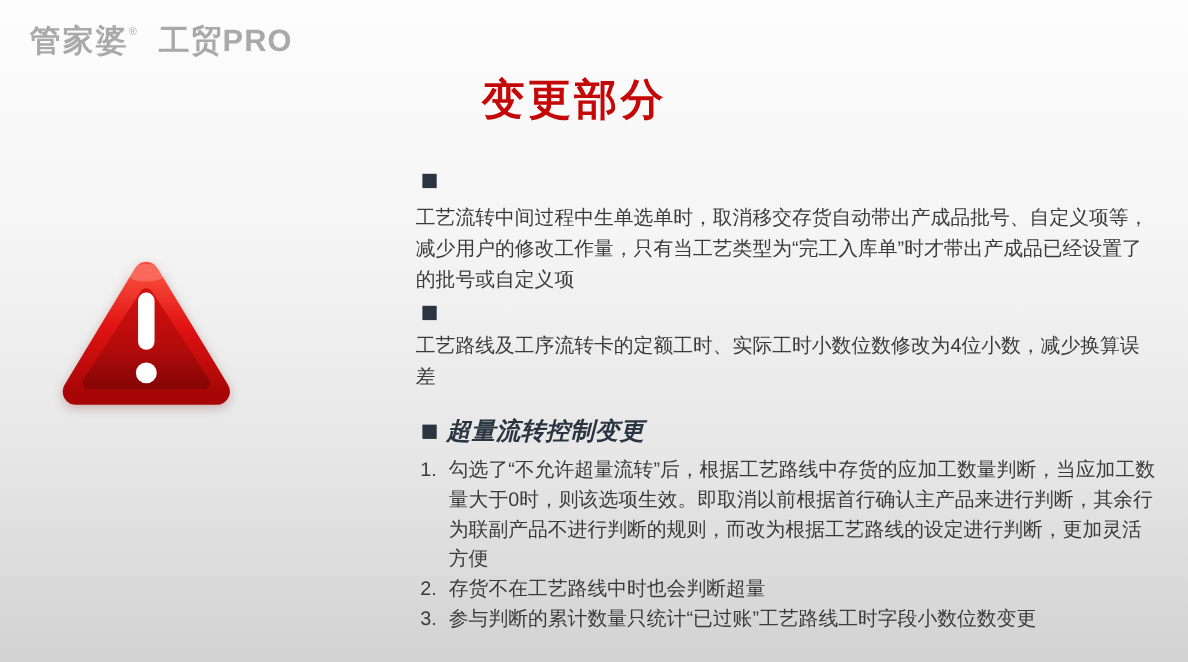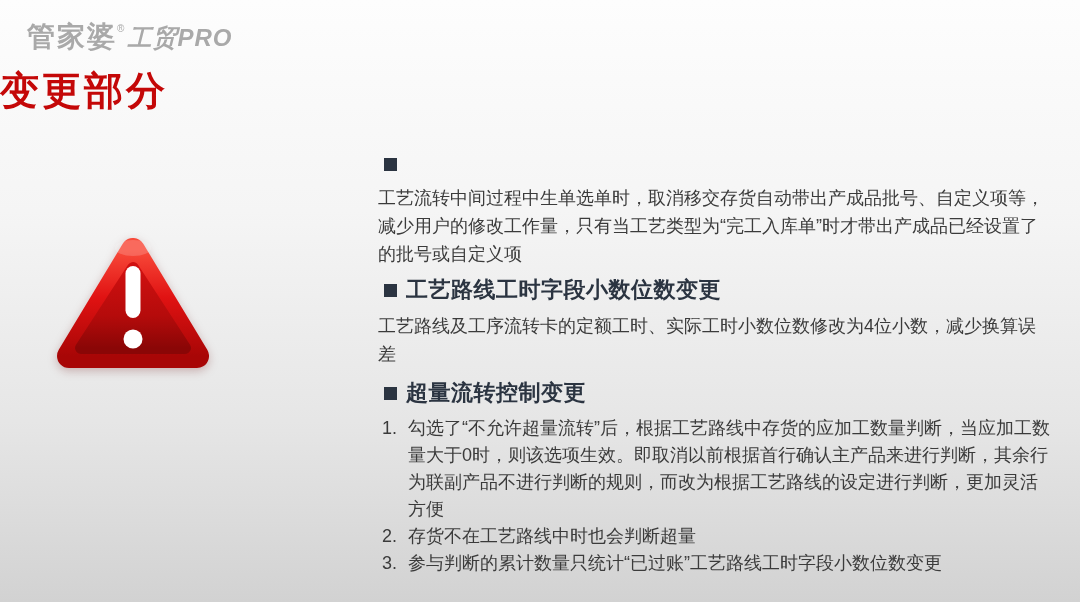--- a/index.html
+++ b/index.html
@@ -8,39 +8,39 @@
     font-family:"Liberation Sans","DejaVu Sans",sans-serif;
   }
   .slide {
     position:relative; width:1080px; height:602px;
     background:linear-gradient(180deg,#fdfdfd 0%,#f5f5f5 35%,#e6e6e6 70%,#d2d2d2 100%);
   }
   
   .logo { position:absolute; left:27px; top:18px; color:#a9a9a9; white-space:nowrap; }
   .logo-brand { font-size:28px; font-weight:bold; letter-spacing:2px; }
   .logo-reg { font-size:10px; vertical-align:14px; }
-  .logo-product { font-size:24px; font-weight:bold; font-style:italic; letter-spacing:1px; margin-left:3px; }
+  .logo-product { font-size:28px; font-weight:bold; letter-spacing:1px; margin-left:20px; }
   
   .title {
-    position:absolute; top:64px; left:0; width:1044px; 
+    position:absolute; top:64px; left:0; width:1044px; text-align:center;
     font-size:39px; font-weight:bold; color:#c40808; letter-spacing:3px;
   }
   
   .warning-wrap { position:absolute; left:51px; top:224px; width:164px; height:150px; }
   .warning-wrap svg { display:block; filter:drop-shadow(0 3px 5px rgba(100,0,0,0.25)); }
   
   .content { position:absolute; left:378px; top:148px; width:672px; color:#3b3b3b; font-size:18px; }
   .sec-heading {
     display:flex; align-items:center; font-size:22px; font-weight:bold;
     color:#2b3441; letter-spacing:0.5px; line-height:26px;
   }
   .sq { width:13px; height:13px; background:#2b3441; flex:none; margin:1px 9px 0 6px; }
   .sec-heading.first { margin-top:9px; }
   .sec-heading.mid   { margin-top:9px; }
-  .sec-heading.last  { margin-top:12px; }
+  .sec-heading.last  { margin-top:23px;font-style:italic; }
   .body-para { margin-top:13px; line-height:28px; }
   .body-para.second { margin-top:9px; }
   ol.change-list { list-style:none; margin-top:9px; padding-left:4px; line-height:27px; }
   ol.change-list li { position:relative; padding-left:26px; }
   ol.change-list .num { position:absolute; left:0; top:0; }
 </style>
 </head>
 <body>
 
 <div class="slide">
@@ -77,21 +77,20 @@
 
   <div class="content">
 
     <div class="sec-heading first">
       <span class="sq"></span>
     </div>
     <p class="body-para">工艺流转中间过程中生单选单时，取消移交存货自动带出产成品批号、自定义项等，减少用户的修改工作量，只有当工艺类型为“完工入库单”时才带出产成品已经设置了的批号或自定义项</p>
 
     <div class="sec-heading mid">
       <span class="sq"></span>
-      <span>工艺路线工时字段小数位数变更</span>
     </div>
     <p class="body-para second">工艺路线及工序流转卡的定额工时、实际工时小数位数修改为4位小数，减少换算误差</p>
 
     <div class="sec-heading last">
       <span class="sq"></span>
       <span>超量流转控制变更</span>
     </div>
     <ol class="change-list">
       <li>
         <span class="num">1.</span>

